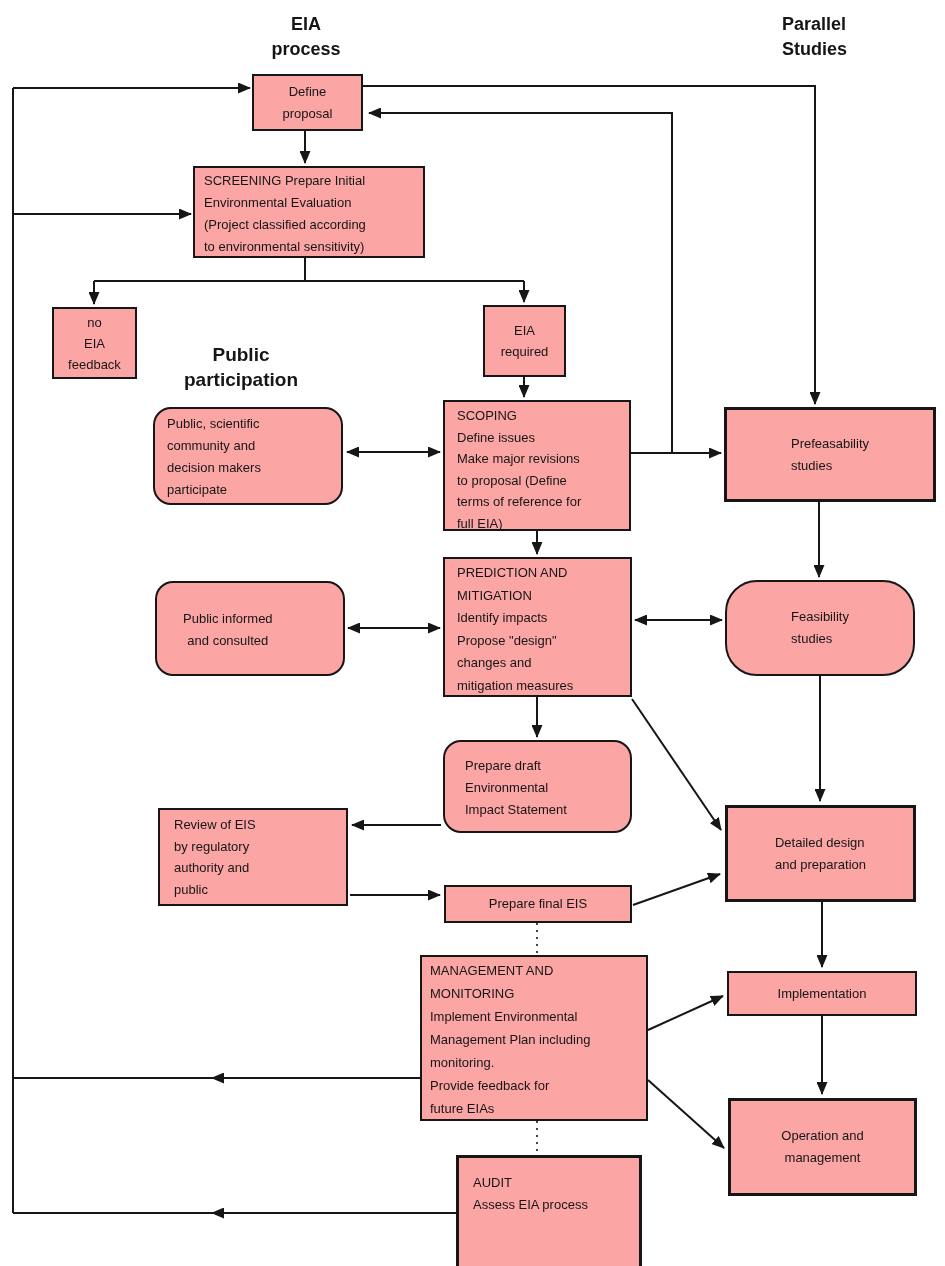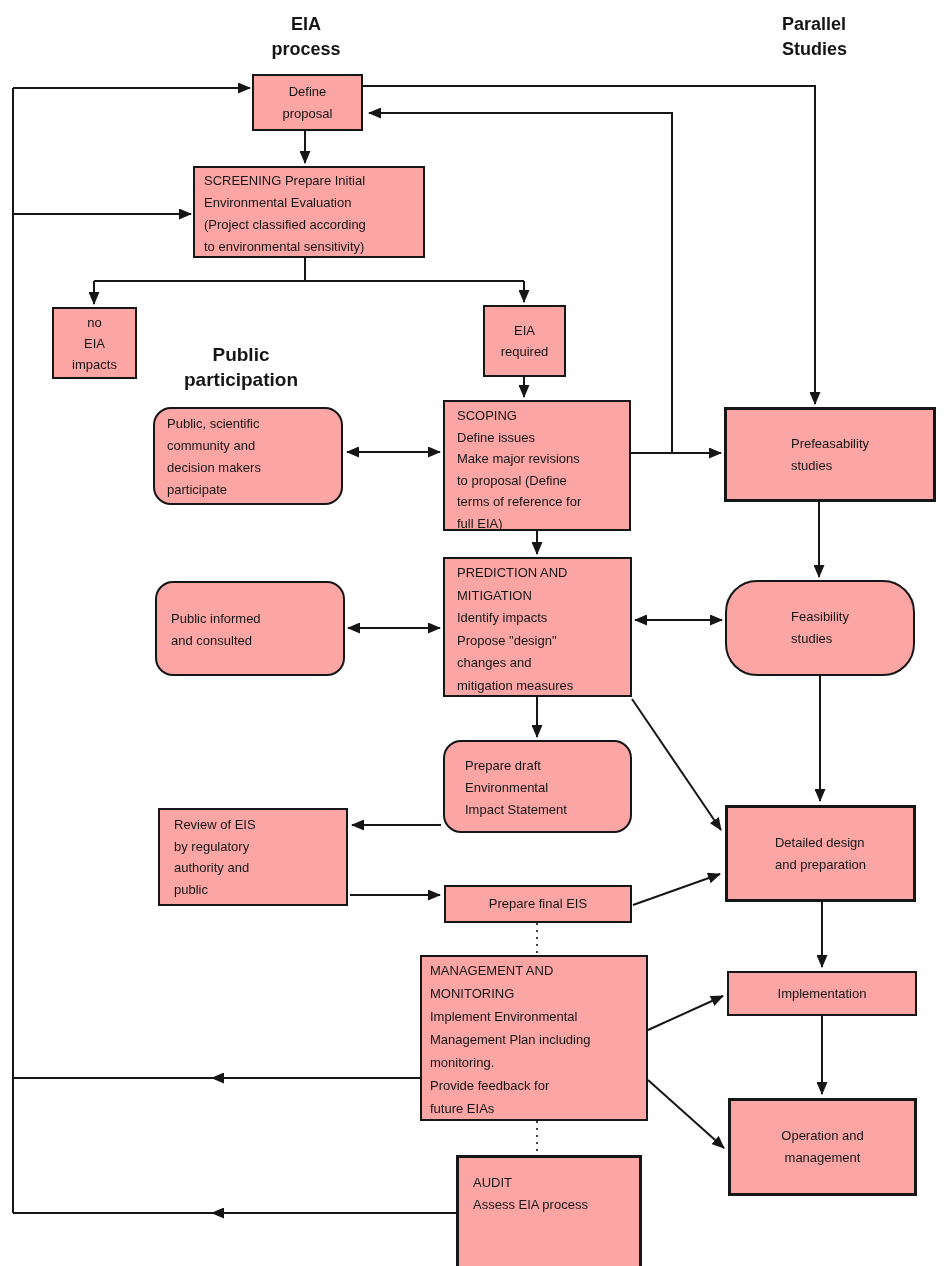--- a/index.html
+++ b/index.html
@@ -131,21 +131,21 @@
   <div class="box" style="left:252px;top:74px;width:111px;height:57px;">Define
 proposal</div>
 
   <div class="box al" style="left:193px;top:166px;width:232px;height:92px;padding-top:2px;padding-left:9px;">SCREENING Prepare Initial
 Environmental Evaluation
 (Project classified according
 to environmental sensitivity)</div>
 
   <div class="box" style="left:52px;top:307px;width:85px;height:72px;line-height:21px;">no
 EIA
-impacts</div>
+feedback</div>
 
   <div class="box" style="left:483px;top:305px;width:83px;height:72px;line-height:21px;">EIA
 required</div>
 
   <div class="box al vc" style="left:153px;top:407px;width:190px;height:98px;">Public, scientific
 community and
 decision makers
 participate</div>
 
   <div class="box al" style="left:443px;top:400px;width:188px;height:131px;line-height:21.5px;padding-top:3px;">SCOPING
@@ -158,21 +158,21 @@
   <div class="box thick" style="left:724px;top:407px;width:212px;height:95px;text-align:left;">Prefeasability
 studies</div>
 
   <div class="box al" style="left:443px;top:557px;width:189px;height:140px;line-height:22.5px;padding-top:3px;">PREDICTION AND
 MITIGATION
 Identify impacts
 Propose "design"
 changes and
 mitigation measures</div>
 
-  <div class="box al vc" style="left:155px;top:581px;width:190px;height:95px;padding-left:14px;">Public informed
+  <div class="box al vc" style="left:155px;top:581px;width:190px;height:95px;padding-left:26px;text-align:center;">Public informed
 and consulted</div>
 
   <div class="box" style="left:725px;top:580px;width:190px;height:96px;text-align:left;border-radius:32px;">Feasibility
 studies</div>
 
   <div class="box al vc" style="left:443px;top:740px;width:189px;height:93px;padding-left:20px;">Prepare draft
 Environmental
 Impact Statement</div>
 
   <div class="box al" style="left:158px;top:808px;width:190px;height:98px;padding-left:14px;line-height:21.5px;padding-top:4px;">Review of EIS

